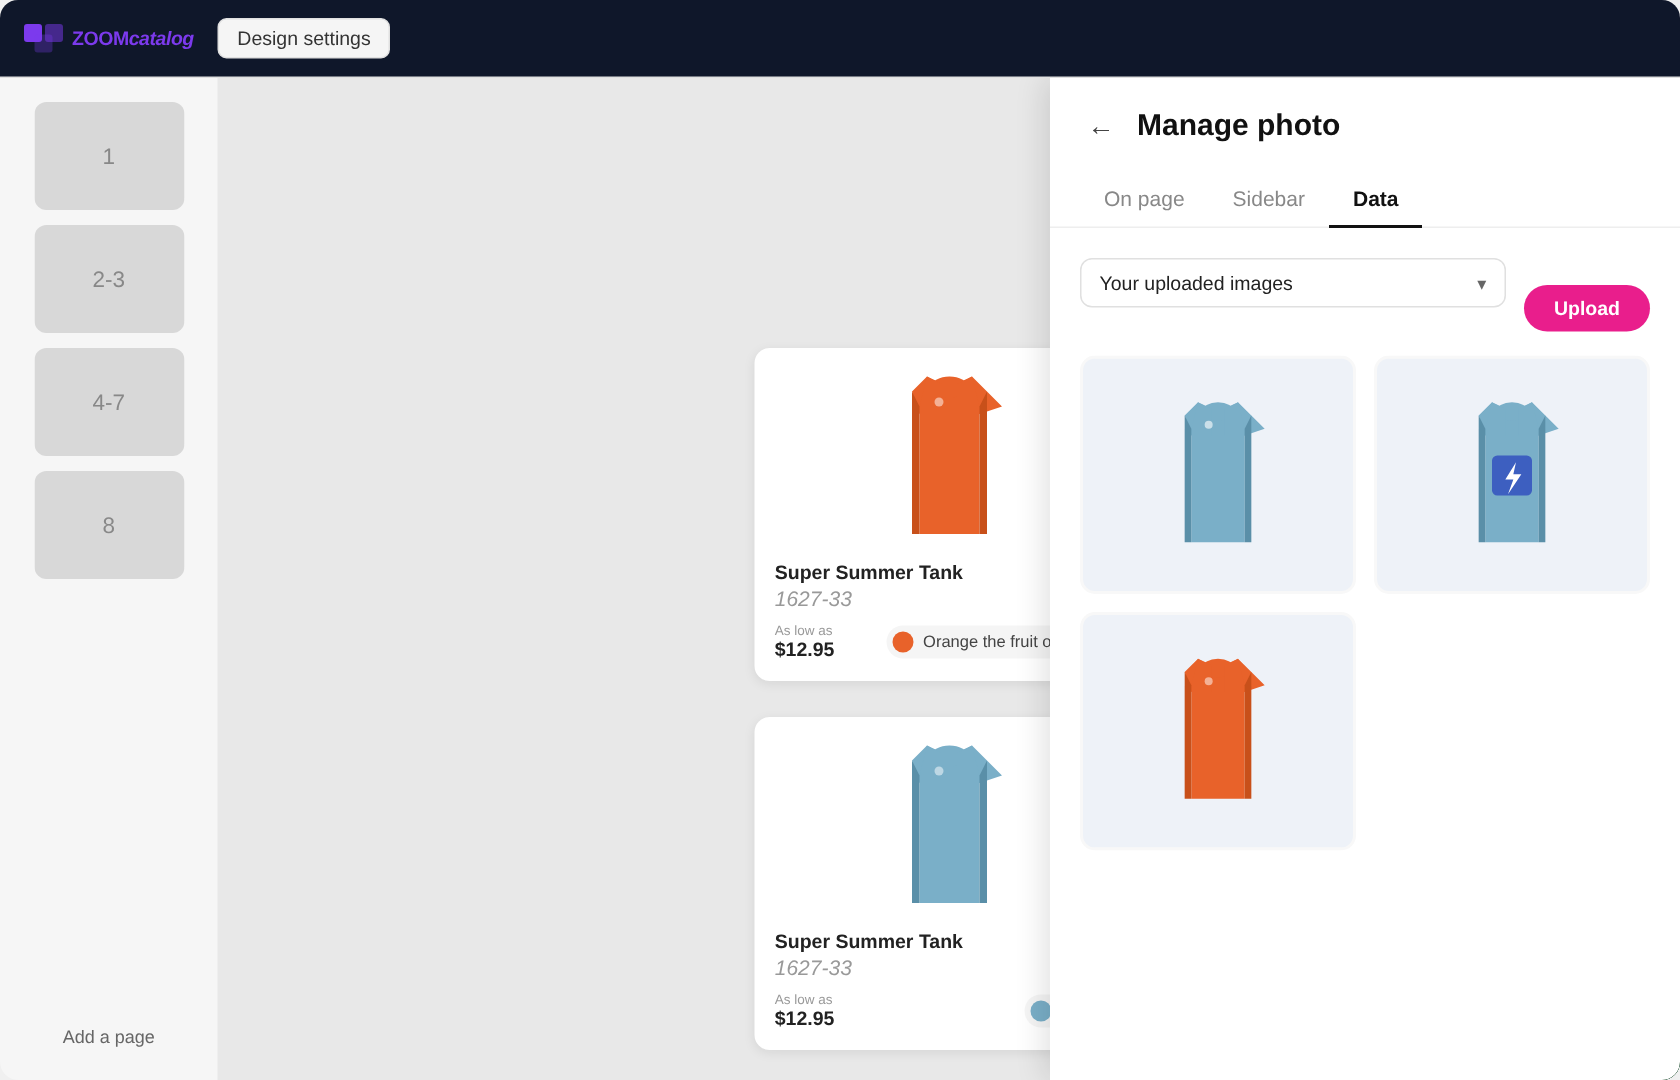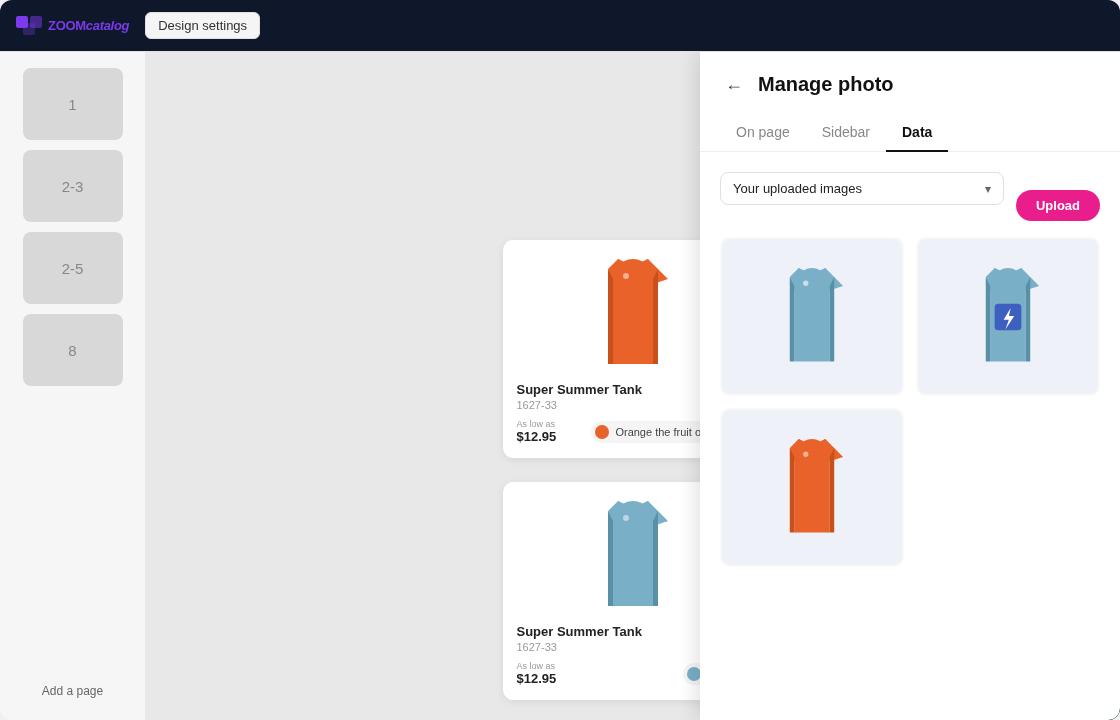--- a/index.html
+++ b/index.html
@@ -162,23 +162,24 @@
     }
 
     
     .product-title {
       font-size: 13px;
       font-weight: 600;
       color: #222;
       margin-bottom: 2px;
     }
     .product-sku {
-      font-size: 11px;
+      font-size: 14px;
       color: #999;
       margin-bottom: 8px;
+      font-style: italic;
     }
     .product-pricing {
       display: flex;
       align-items: center;
       gap: 8px;
     }
     .price-block {
       display: flex;
       flex-direction: column;
     }
@@ -376,21 +377,21 @@
       </span>
     </div>
     <button class="design-settings-btn">Design settings</button>
   </div>
 
   <div class="main-content">
 
     <div class="page-sidebar">
       <div class="page-thumb">1</div>
       <div class="page-thumb">2-3</div>
-      <div class="page-thumb">2-5</div>
+      <div class="page-thumb">4-7</div>
       <div class="page-thumb">8</div>
       <div class="add-page-btn">Add a page</div>
     </div>
 
     <div class="canvas-area">
 
       <div class="bg-photo">
         <div class="bg-photo-person">
 
           <div style="position:absolute;top:5%;left:30%;width:130px;height:160px;background:radial-gradient(ellipse at 50% 40%, #d4a574 0%, #b8845a 50%, #8b5e3c 100%);border-radius:50% 50% 30% 30%;"></div>

